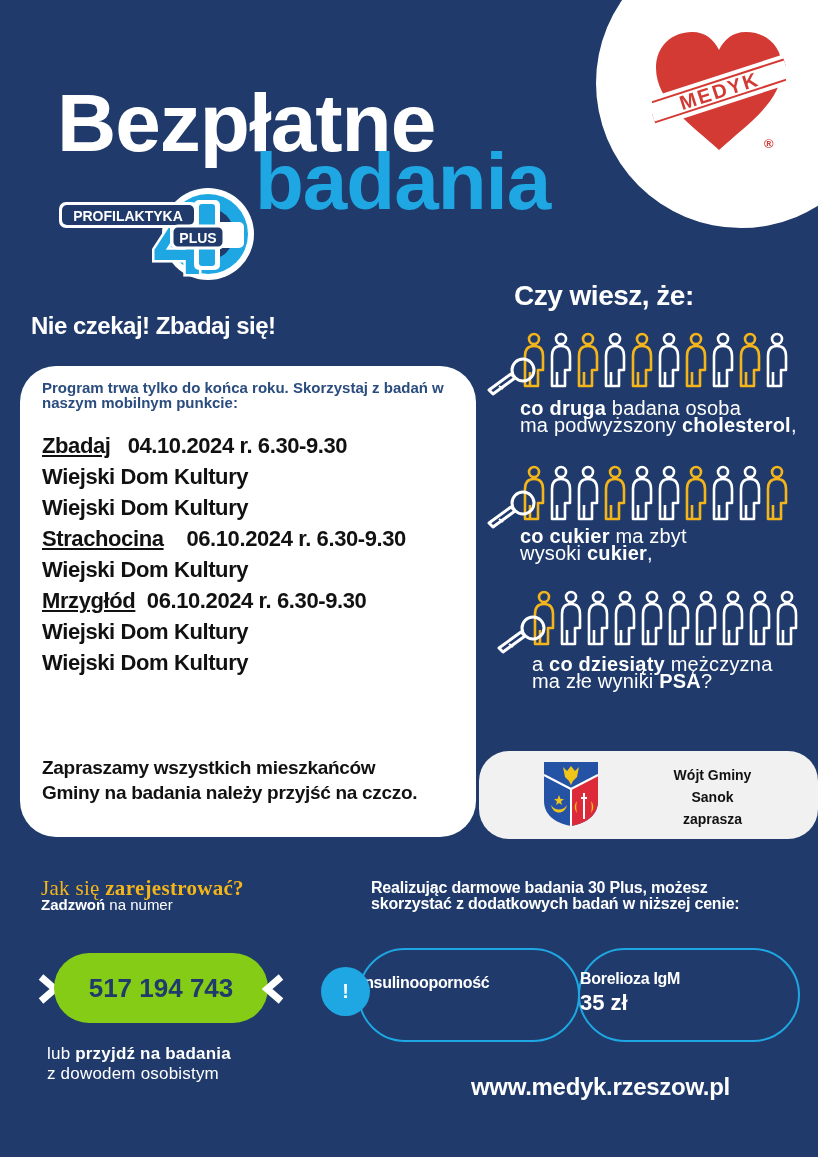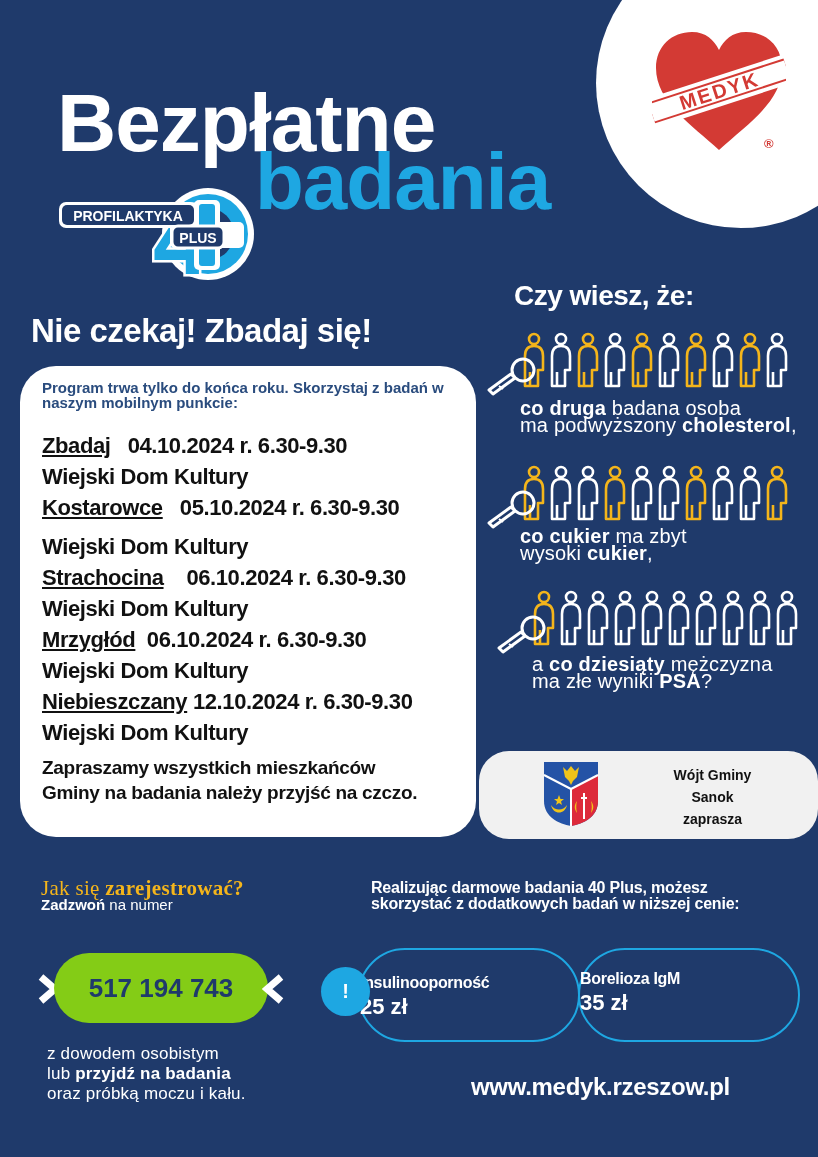--- a/index.html
+++ b/index.html
@@ -27,21 +27,21 @@
   }
   .title-sub {
     position: absolute; left: 255px; top: 142px;
     font-size: 80px; font-weight: bold; color: #1ea7e2; letter-spacing: -1px;
     line-height: 1;
   }
   .p40 { position: absolute; left: 58px; top: 182px; width: 205px; height: 100px; }
 
   .wait-heading {
     position: absolute; left: 31px; top: 312px;
-    font-size: 33px; font-weight: bold; color: #fff; letter-spacing: -0.5px; text-align: center;
+    font-size: 24px; font-weight: bold; color: #fff; letter-spacing: -0.5px; text-align: center;
   }
 
   .card {
     position: absolute; left: 20px; top: 366px; width: 456px; height: 471px;
     background: #ffffff; border-radius: 36px;
   }
   .card-intro {
     position: absolute; left: 42px; top: 380px; width: 420px;
     font-size: 15px; font-weight: bold; color: #2a4c7e; line-height: 15px;
   }
@@ -161,33 +161,31 @@
 <div class="wait-heading">Nie czekaj! Zbadaj się!</div>
 <div class="card"></div>
 <div class="card-intro">Program trwa tylko do końca roku. Skorzystaj z badań w naszym mobilnym punkcie:</div>
 
 <div class="sched">
   <div class="sched-entry">
     <div class="sched-row"><span class="town">Zbadaj</span><span>&nbsp;&nbsp;&nbsp;</span><span>04.10.2024 r.</span> <span>6.30-9.30</span></div>
     <div class="sched-venue">Wiejski Dom Kultury</div>
   </div>
   <div class="sched-entry">
-    <div class="sched-row" style="margin-bottom:8px;"><span class="town">Kostarowce</span><span>&nbsp;&nbsp;&nbsp;</span><span>05.10.2024 r.</span> <span>6.30-9.30</span></div>
     <div class="sched-venue">Wiejski Dom Kultury</div>
   </div>
   <div class="sched-entry">
     <div class="sched-row"><span class="town">Strachocina</span><span>&nbsp;&nbsp;&nbsp;&nbsp;</span><span>06.10.2024 r.</span> <span>6.30-9.30</span></div>
     <div class="sched-venue">Wiejski Dom Kultury</div>
   </div>
   <div class="sched-entry">
     <div class="sched-row"><span class="town">Mrzygłód</span><span>&nbsp;&nbsp;</span><span>06.10.2024 r.</span> <span>6.30-9.30</span></div>
     <div class="sched-venue">Wiejski Dom Kultury</div>
   </div>
   <div class="sched-entry">
-    <div class="sched-row"><span class="town">Niebieszczany</span><span>&nbsp;</span><span>12.10.2024 r.</span> <span>6.30-9.30</span></div>
     <div class="sched-venue">Wiejski Dom Kultury</div>
   </div>
 </div>
 
 <div class="invite">
   <div>Zapraszamy wszystkich mieszkańców</div>
   <div>Gminy na badania należy przyjść na czczo.</div>
 </div>
 
 <div class="know-heading">Czy wiesz, że:</div>
@@ -385,29 +383,27 @@
     </svg>
 </div>
 <a class="phone-pill">517 194 743</a>
 <div class="chev" style="left:262px; top:974px;">
   <svg viewBox="0 0 22 30" width="22" height="30">
       <path d="M19 3 L5 15 L19 27" stroke="#ffffff" stroke-width="7" fill="none" stroke-linejoin="miter"></path>
     </svg>
 </div>
 
 <div class="walkin">
+  <div><span>lub </span><b>przyjdź na badania</b></div>
   <div>z dowodem osobistym</div>
-  <div><span>lub </span><b>przyjdź na badania</b></div>
-  <div>oraz próbką moczu i kału.</div>
-</div>
-
-<div class="extra-intro">Realizując darmowe badania 40 Plus, możesz skorzystać z dodatkowych badań w niższej cenie:</div>
+</div>
+
+<div class="extra-intro">Realizując darmowe badania 30 Plus, możesz skorzystać z dodatkowych badań w niższej cenie:</div>
 <div class="price-pill" style="left:358px;">
   <div class="name">Insulinooporność</div>
-  <div class="price">25 zł</div>
 </div>
 <div class="price-pill" style="left:578px;">
   <div class="name" style="margin-top:20px;">Borelioza IgM</div>
   <div class="price">35 zł</div>
 </div>
 <div class="excl">!</div>
 
 <a class="website">www.medyk.rzeszow.pl</a>
 
 </body></html>

